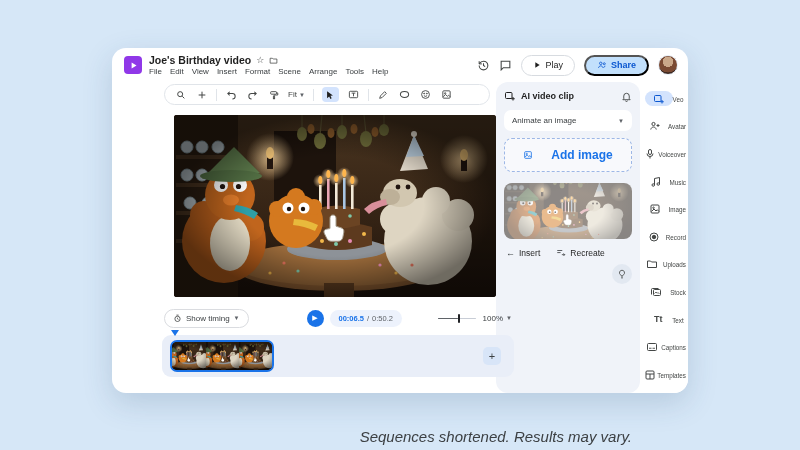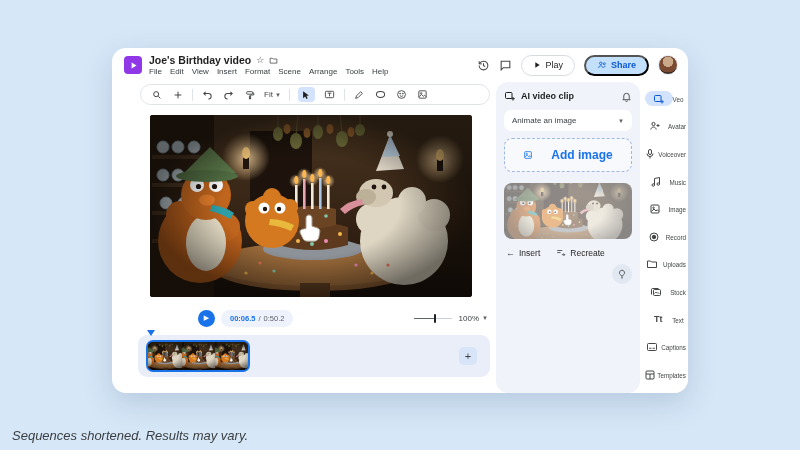--- a/index.html
+++ b/index.html
@@ -23,21 +23,21 @@
   .menu-item { font-size:8px; color:#3c4043; cursor:default; }
   .header-right { margin-left:auto; display:flex; align-items:center; gap:9px; }
   .hdr-ico { display:flex; color:#444746; }
   .pill-btn { display:flex; align-items:center; gap:4px; height:21px; padding:0 11px; border-radius:999px; font-size:9px; color:#1f1f1f; }
   .play-btn { border:1px solid #d7dbe0; background:#fff; }
   .share-btn { background:#c2e0fc; color:#0b57d0; font-weight:700; }
   .avatar { width:20px; height:20px; border-radius:50%; background:radial-gradient(circle at 50% 32%, #caa88a 0 34%, #7a4a33 35% 70%, #3f2a22 71%); border:1px solid #e7eef7; }
 
   
   .app-body { flex:1; display:flex; min-height:0; }
-  .left-col { width:384px; position:relative; }
+  .left-col { width:384px; position:relative;padding-left:24px; }
 
   .toolbar { margin:2px 6px 0 28px; height:21px; border:1px solid #e0e4e9; border-radius:999px;
     display:flex; align-items:center; padding:0 9px; gap:8px; }
   .tb-ico { display:flex; align-items:center; justify-content:center; width:13px; height:15px; color:#444746; border-radius:4px; }
   .tb-ico.active { background:#d3e3fd; width:17px; }
   .tb-div { width:1px; height:12px; background:#e0e4e9; }
   .tb-fit { font-size:8px; color:#444746; display:flex; align-items:center; gap:2px; }
   .chev { font-size:6px; color:#5f6368; }
 
   .canvas-wrap { margin:10px 0 0 38px; width:322px; height:182px; border-radius:3px; overflow:hidden; background:#15100b; }
@@ -82,21 +82,21 @@
   .bulb-btn { margin-top:6px; align-self:flex-end; width:20px; height:20px; border-radius:50%; background:#e2e8f1; display:flex; align-items:center; justify-content:center; color:#444746; }
 
   
   .side-nav { width:48px; background:#fff; display:flex; flex-direction:column; align-items:center; padding-top:3px; }
   .nav-item { height:27.6px; display:flex; flex-direction:row; align-items:center; justify-content:center; width:44px; }
   .nav-ico { height:15px; width:28px; display:flex; align-items:center; justify-content:center; color:#444746; border-radius:999px; }
   .nav-item.active .nav-ico { background:#d3e3fd; }
   .nav-label { font-size:6.3px; color:#444746; margin-top:1px; }
   .nav-tt { font-size:9px; font-weight:700; color:#444746; line-height:1; }
 
-  .footer-caption { position:absolute; left:12px; right:0; top:428px; text-align:left; font-size:13px; font-style:italic; color:#3c4043; }
+  .footer-caption { position:absolute; left:12px; right:0; top:428px; text-align:right; font-size:15px; font-style:italic; color:#3c4043; }
 </style>
 </head>
 <body>
 
 <svg width="0" height="0" style="position:absolute">
   <defs>
     <linearGradient id="bgg" x1="0" y1="0" x2="0" y2="1">
       <stop offset="0" stop-color="#4a3520"></stop>
         <stop offset=".6" stop-color="#332214"></stop>
         <stop offset="1" stop-color="#1d120b"></stop>
@@ -397,20 +397,28 @@
             </span>
         </div>
 
         <div class="canvas-wrap">
           <svg width="322" height="182" viewBox="0 0 322 182">
               <use href="#scene"></use>
             </svg>
         </div>
 
         <div class="playback-row">
+          <div class="timing-pill">
+            <svg width="9" height="9" viewBox="0 0 24 24" fill="none" stroke="#444746" stroke-width="2.2">
+                <circle cx="12" cy="13" r="7"></circle>
+                <path d="M12 10v3l2 2M9 3h6"></path>
+              </svg>
+            <span>Show timing</span>
+            <span class="chev">▼</span>
+          </div>
           <div class="pb-center">
             <div class="play-circle">▶</div>
             <div class="time-pill">
               <span class="t-cur">00:06.5</span>
               <span class="t-tot">/</span>
               <span class="t-tot">0:50.2</span>
             </div>
           </div>
           <div class="pb-right">
             <div class="slider">

